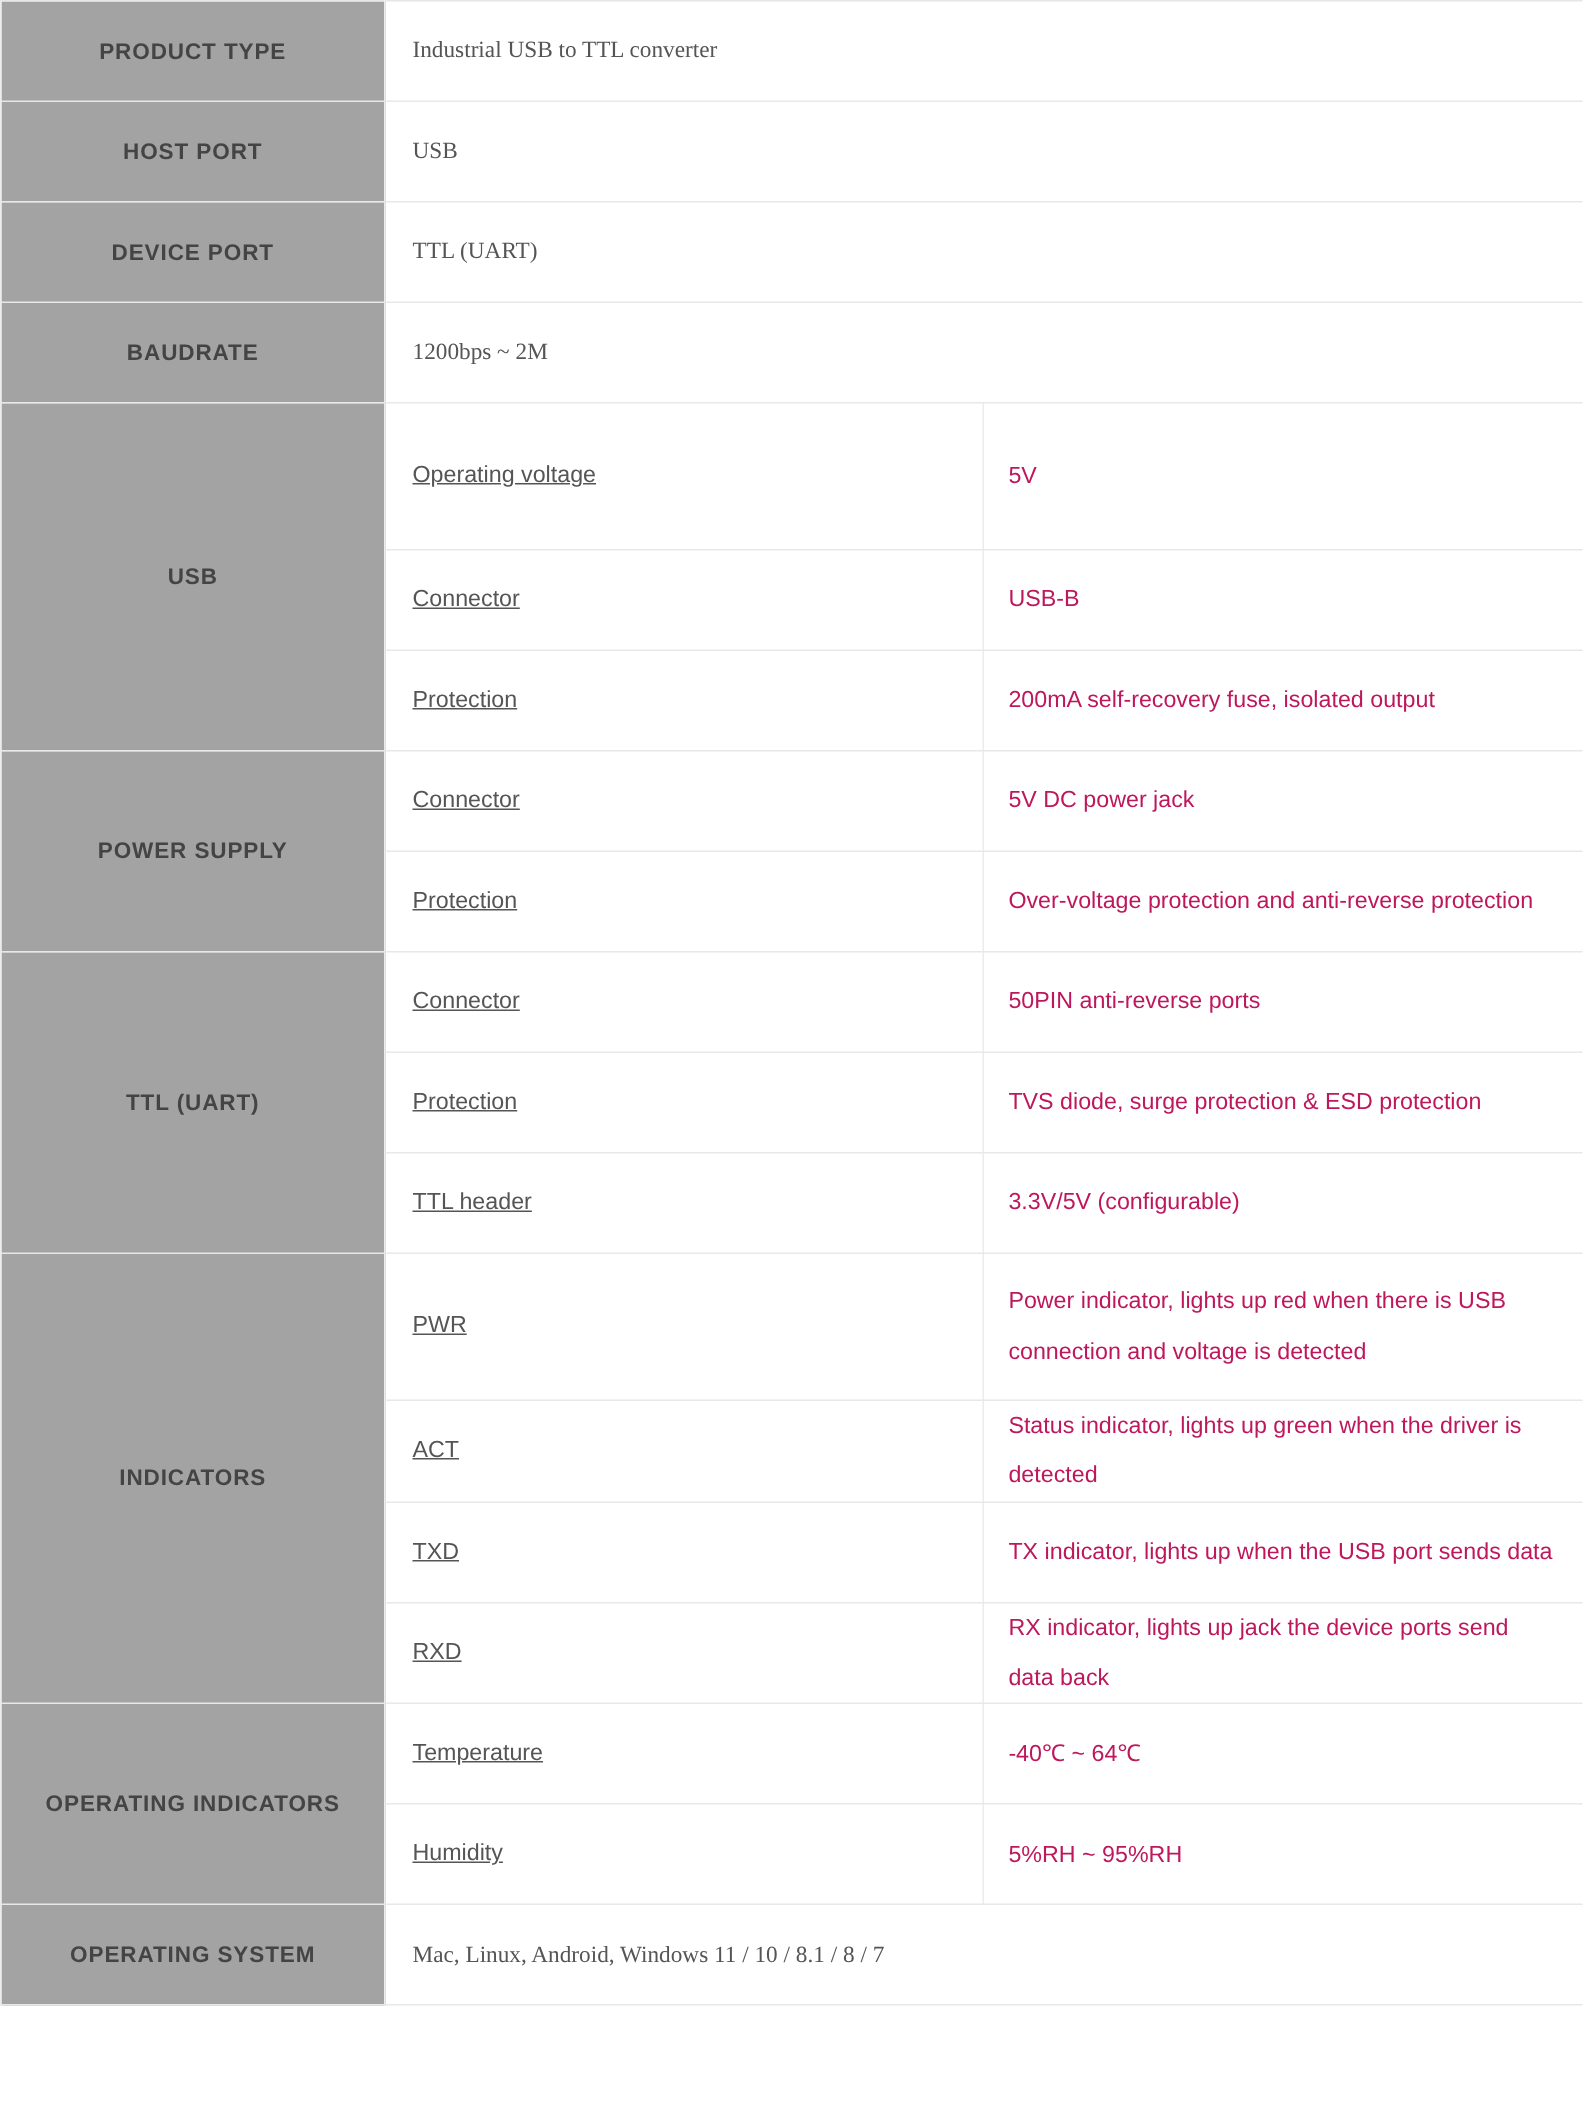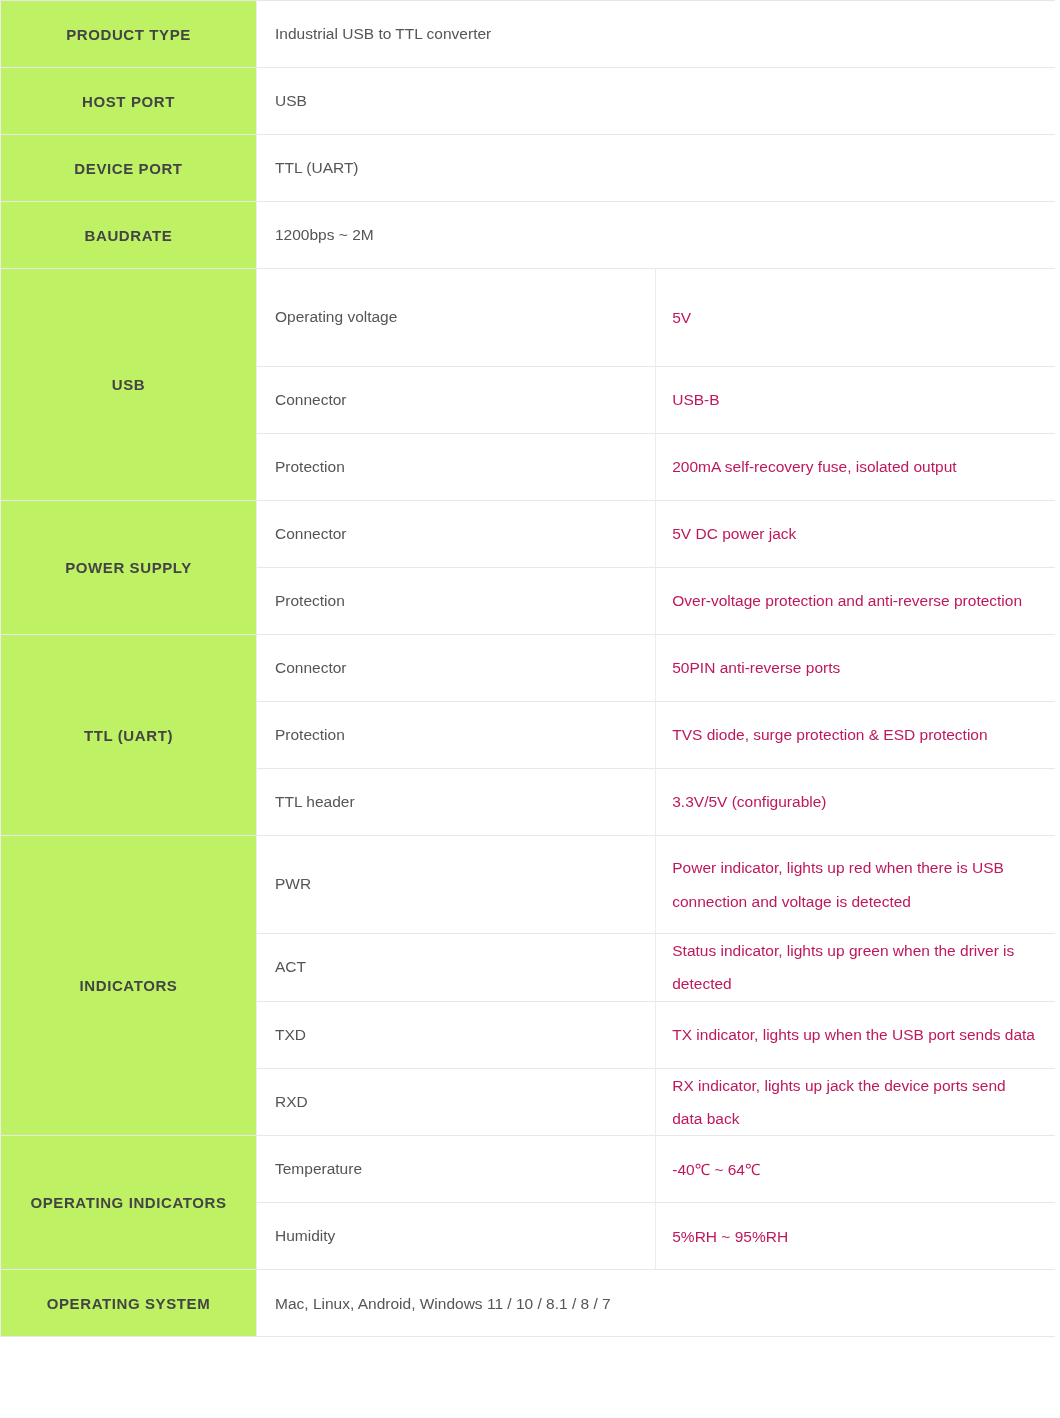--- a/index.html
+++ b/index.html
@@ -47,58 +47,60 @@
     border-bottom: 1px solid #e8e8e8;
     border-right: 1px solid #ececec;
     vertical-align: middle;
     padding: 0 16px;
     box-sizing: border-box;
   }
 
   
   td.cat {
     width: 256px;
-    background: #bef264;
+    background: #a3a3a3;
     text-align: center;
     font-size: 15px;
     font-weight: 700;
     color: #444444;
     letter-spacing: 0.6px;
     line-height: 2.2;
     border-right: 1px solid #ececec;
     padding: 0 10px;
   }
 
   
   td.sub {
     width: 168px;
     font-size: 15.5px;
     font-weight: 400;
     color: #555555;
     padding-left: 18px;
     line-height: 2.2;
+    text-decoration: underline;
   }
 
   
   td.val {
     font-size: 15.5px;
     font-weight: 400;
     color: #be185d;
     padding-left: 16px;
     line-height: 2.15;
     border-right: none;
   }
 
   
   td.val-wide {
     font-size: 15.5px;
     color: #555555;
     padding-left: 18px;
     line-height: 2.15;
     border-right: none;
+    font-family: Liberation Serif, serif;
   }
 
   tr.r-simple td { height: 67px; }
   tr.r-std td    { height: 67px; }
   tr.r-tall td   { height: 98px; }
 
   .val-inner { max-width: 580px; }
 </style>
 </head>
 <body>

